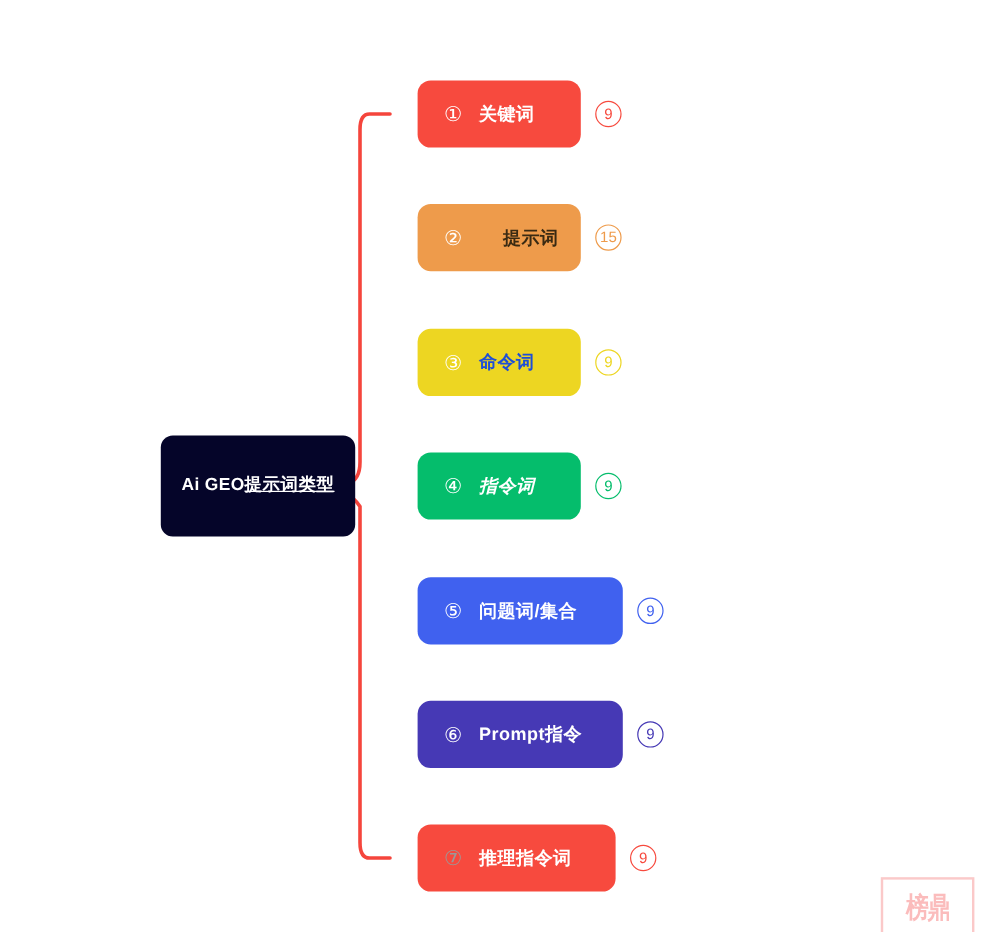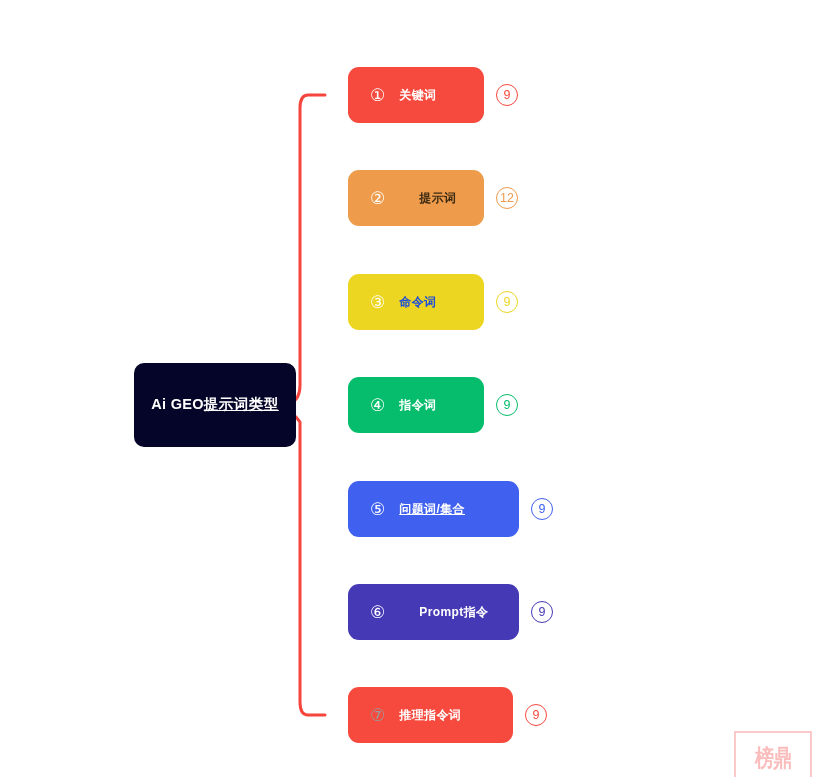--- a/index.html
+++ b/index.html
@@ -81,21 +81,21 @@
   }
 
   .node-index {
     font-size: 17px;
     line-height: 1;
     margin-right: 14px;
     display: inline-block;
   }
 
   .node-label {
-    font-size: 12px;
+    font-size: 15px;
     font-weight: bold;
     letter-spacing: 0.4px;
     white-space: nowrap;
   }
 
   .node-badge {
     margin-left: 12px;
     width: 22px;
     height: 22px;
     border-radius: 50%;
@@ -155,51 +155,51 @@
       <span class="node-label" style="color: rgb(255, 255, 255);">关键词</span>
     </div>
     <div class="node-badge" style="color: rgb(247, 74, 62);">9</div>
   </div>
 
   <div class="branch-row" style="top:170px;">
     <div class="node-pill" style="background: rgb(238, 155, 75); width: 136px;">
       <span class="node-index" style="color: rgb(255, 255, 255);">②</span>
       <span class="node-label" style="color: rgb(58, 42, 18); margin-left: 20px;">提示词</span>
     </div>
-    <div class="node-badge" style="color: rgb(238, 155, 75);">12</div>
+    <div class="node-badge" style="color: rgb(238, 155, 75);">15</div>
   </div>
 
   <div class="branch-row" style="top:274px;">
     <div class="node-pill" style="background: rgb(237, 214, 34); width: 136px;">
       <span class="node-index" style="color: rgb(255, 255, 255);">③</span>
       <span class="node-label" style="color: #1d4ed8;">命令词</span>
     </div>
     <div class="node-badge" style="color: rgb(237, 214, 34);">9</div>
   </div>
 
   <div class="branch-row" style="top:377px;">
     <div class="node-pill" style="background: rgb(5, 189, 108); width: 136px;">
       <span class="node-index" style="color: rgb(255, 255, 255);">④</span>
-      <span class="node-label" style="color: rgb(255, 255, 255);">指令词</span>
+      <span class="node-label" style="color: rgb(255, 255, 255); font-style: italic;">指令词</span>
     </div>
     <div class="node-badge" style="color: rgb(5, 189, 108);">9</div>
   </div>
 
   <div class="branch-row" style="top:481px;">
     <div class="node-pill" style="background: rgb(64, 97, 239); width: 171px;">
       <span class="node-index" style="color: rgb(255, 255, 255);">⑤</span>
-      <span class="node-label" style="color: rgb(255, 255, 255); text-decoration: underline;">问题词/集合</span>
+      <span class="node-label" style="color: rgb(255, 255, 255);">问题词/集合</span>
     </div>
     <div class="node-badge" style="color: rgb(64, 97, 239);">9</div>
   </div>
 
   <div class="branch-row" style="top:584px;">
     <div class="node-pill" style="background: rgb(70, 57, 181); width: 171px;">
       <span class="node-index" style="color: rgb(255, 255, 255);">⑥</span>
-      <span class="node-label" style="color: rgb(255, 255, 255); margin-left: 20px;">Prompt指令</span>
+      <span class="node-label" style="color: rgb(255, 255, 255);">Prompt指令</span>
     </div>
     <div class="node-badge" style="color: rgb(70, 57, 181);">9</div>
   </div>
 
   <div class="branch-row" style="top:687px;">
     <div class="node-pill" style="background: rgb(247, 74, 62); width: 165px;">
       <span class="node-index" style="color: rgb(154, 154, 154);">⑦</span>
       <span class="node-label" style="color: rgb(255, 255, 255);">推理指令词</span>
     </div>
     <div class="node-badge" style="color: rgb(247, 74, 62);">9</div>

